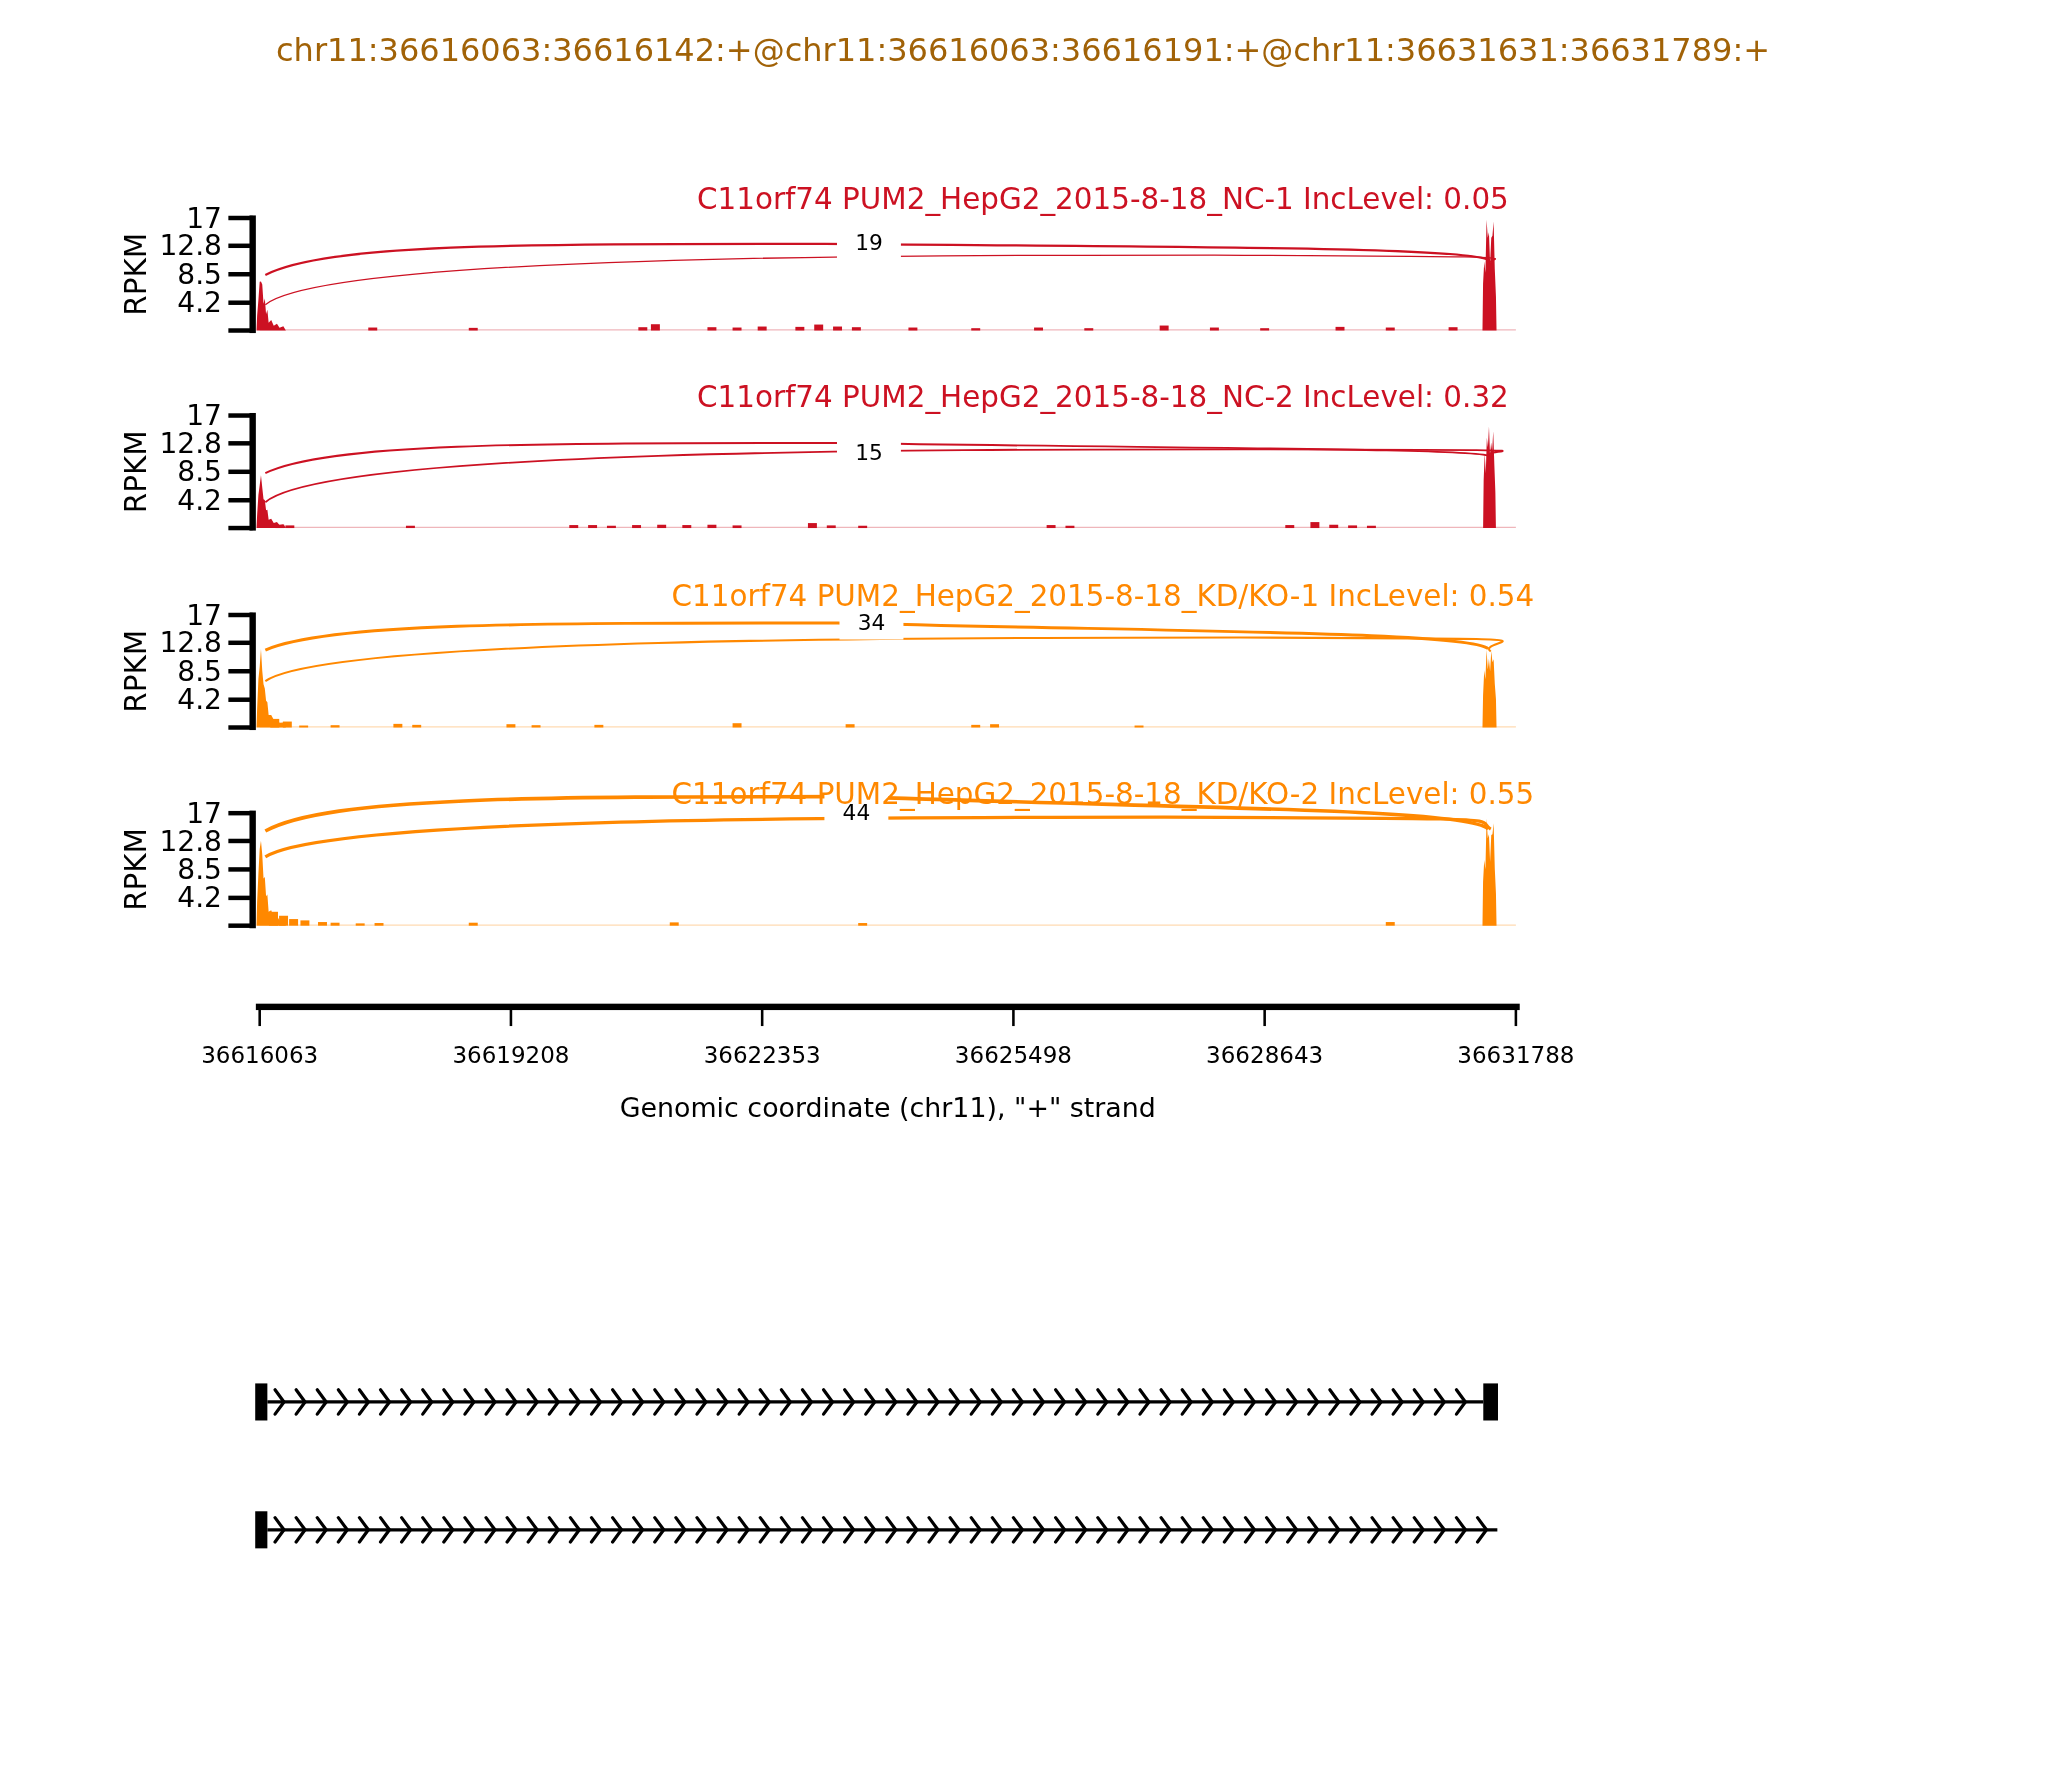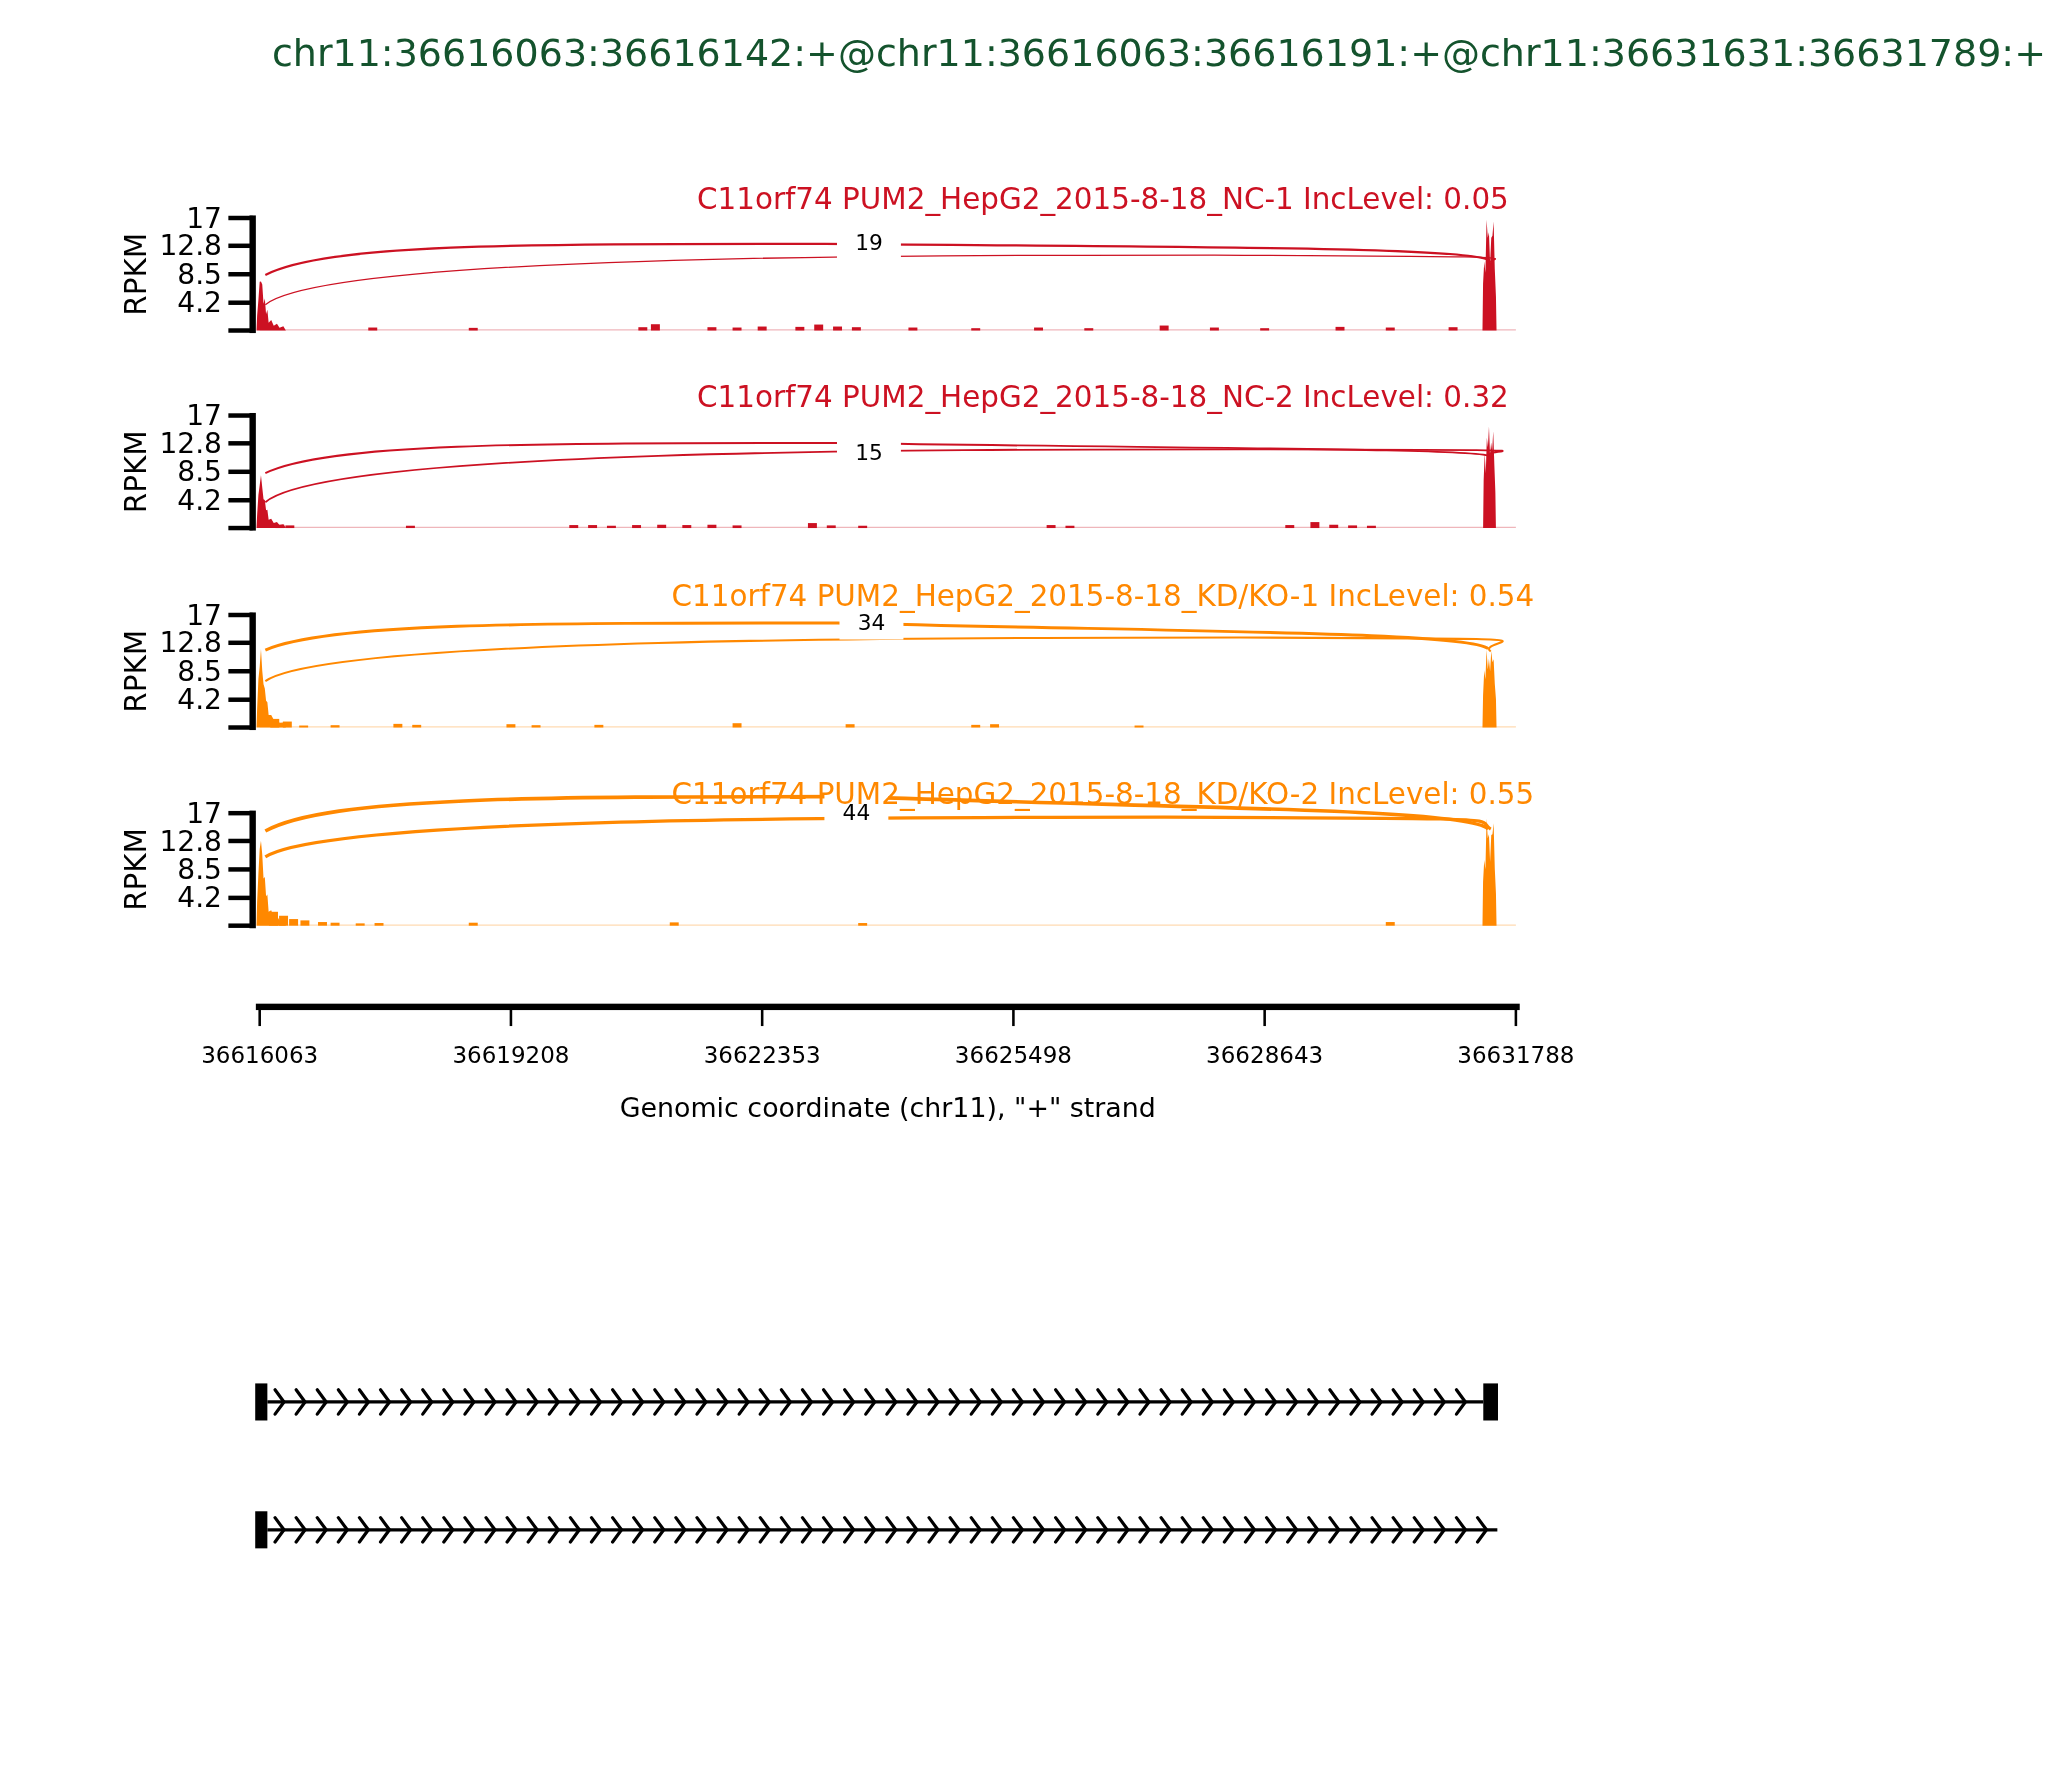--- a/index.html
+++ b/index.html
@@ -5,22 +5,22 @@
   html,body{margin:0;padding:0;background:#ffffff;}
   .figure{
     position:relative;
     width:2046px;height:1790px;
     background:#ffffff;
     font-family:"DejaVu Sans","Liberation Sans",sans-serif;
     overflow:hidden;
   }
   .main-title{
     position:absolute;top:33px;left:0;right:0;
-    text-align:right;
-    font-size:38px;line-height:1.1;color:#14532d;
+    text-align:center;
+    font-size:32px;line-height:1.1;color:#a16207;
     white-space:nowrap;
   }
   svg{position:absolute;left:0;top:0;}
   text{font-family:"DejaVu Sans","Liberation Sans",sans-serif;}
 </style>
 </head>
 <body>
 
 <div class="figure">
   <div class="main-title">chr11:36616063:36616142:+@chr11:36616063:36616191:+@chr11:36631631:36631789:+</div>

